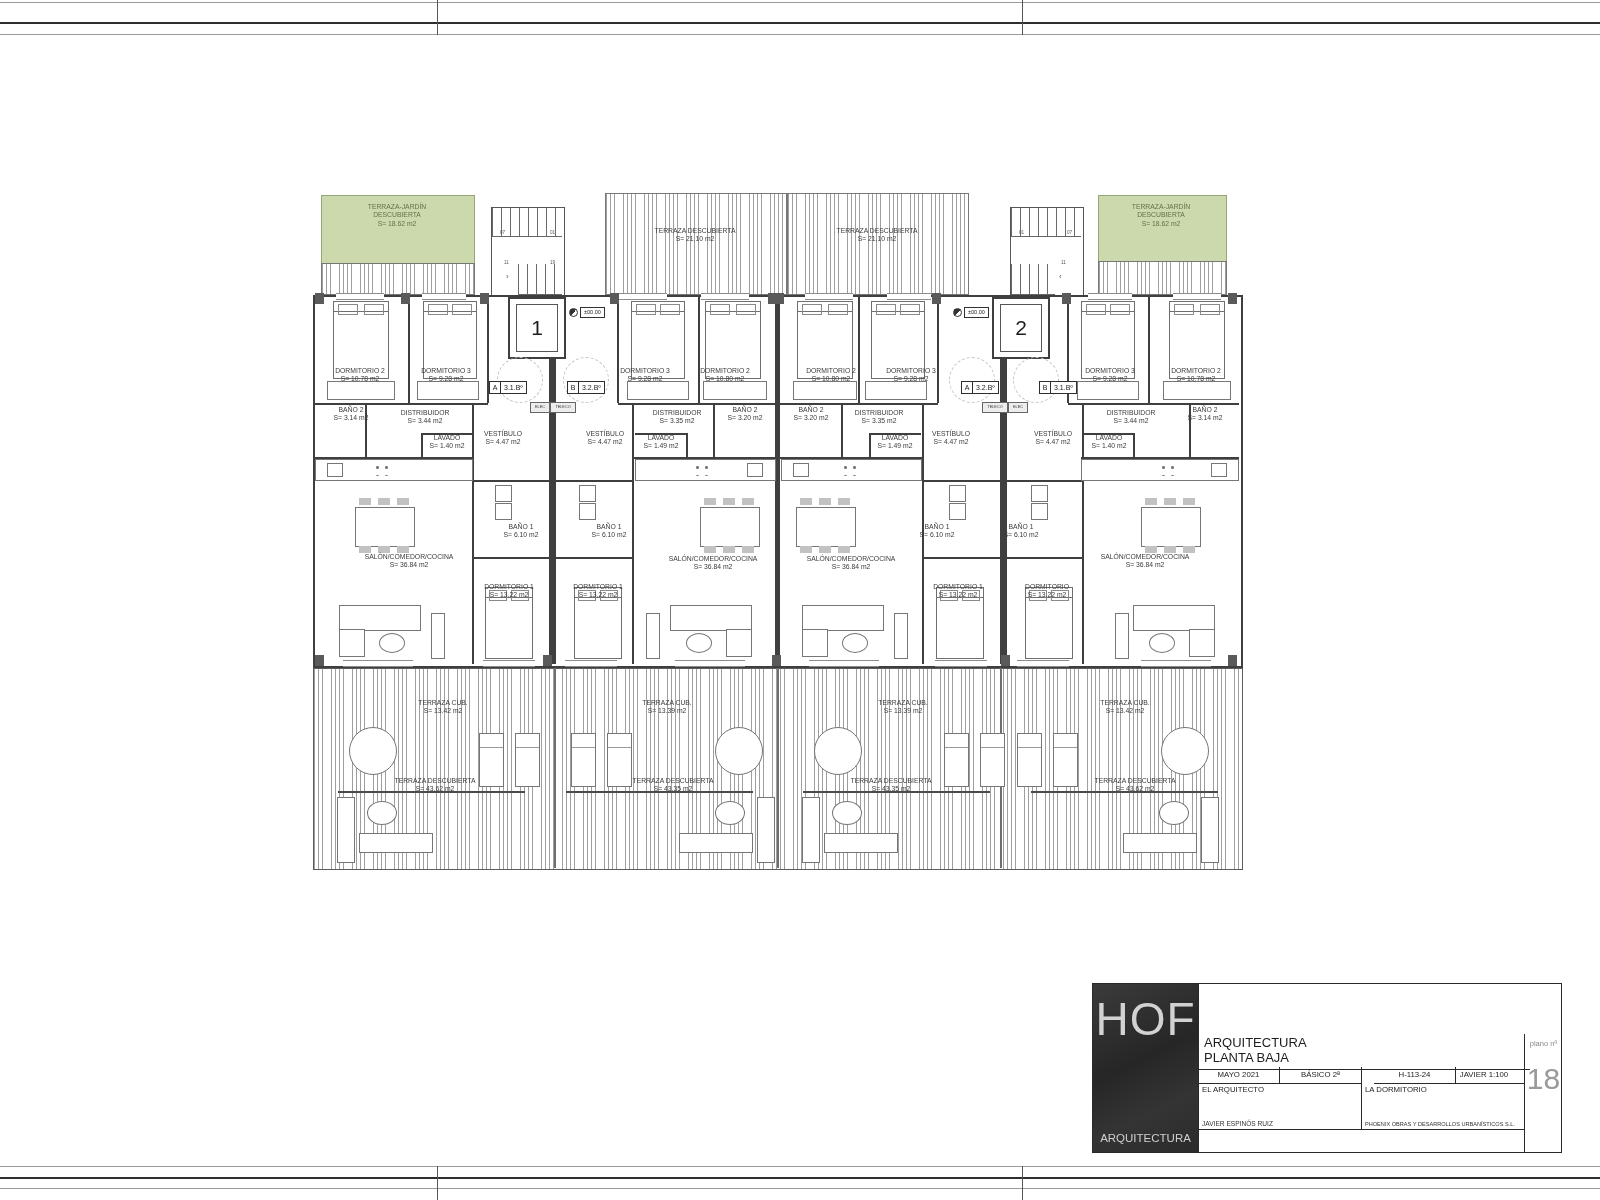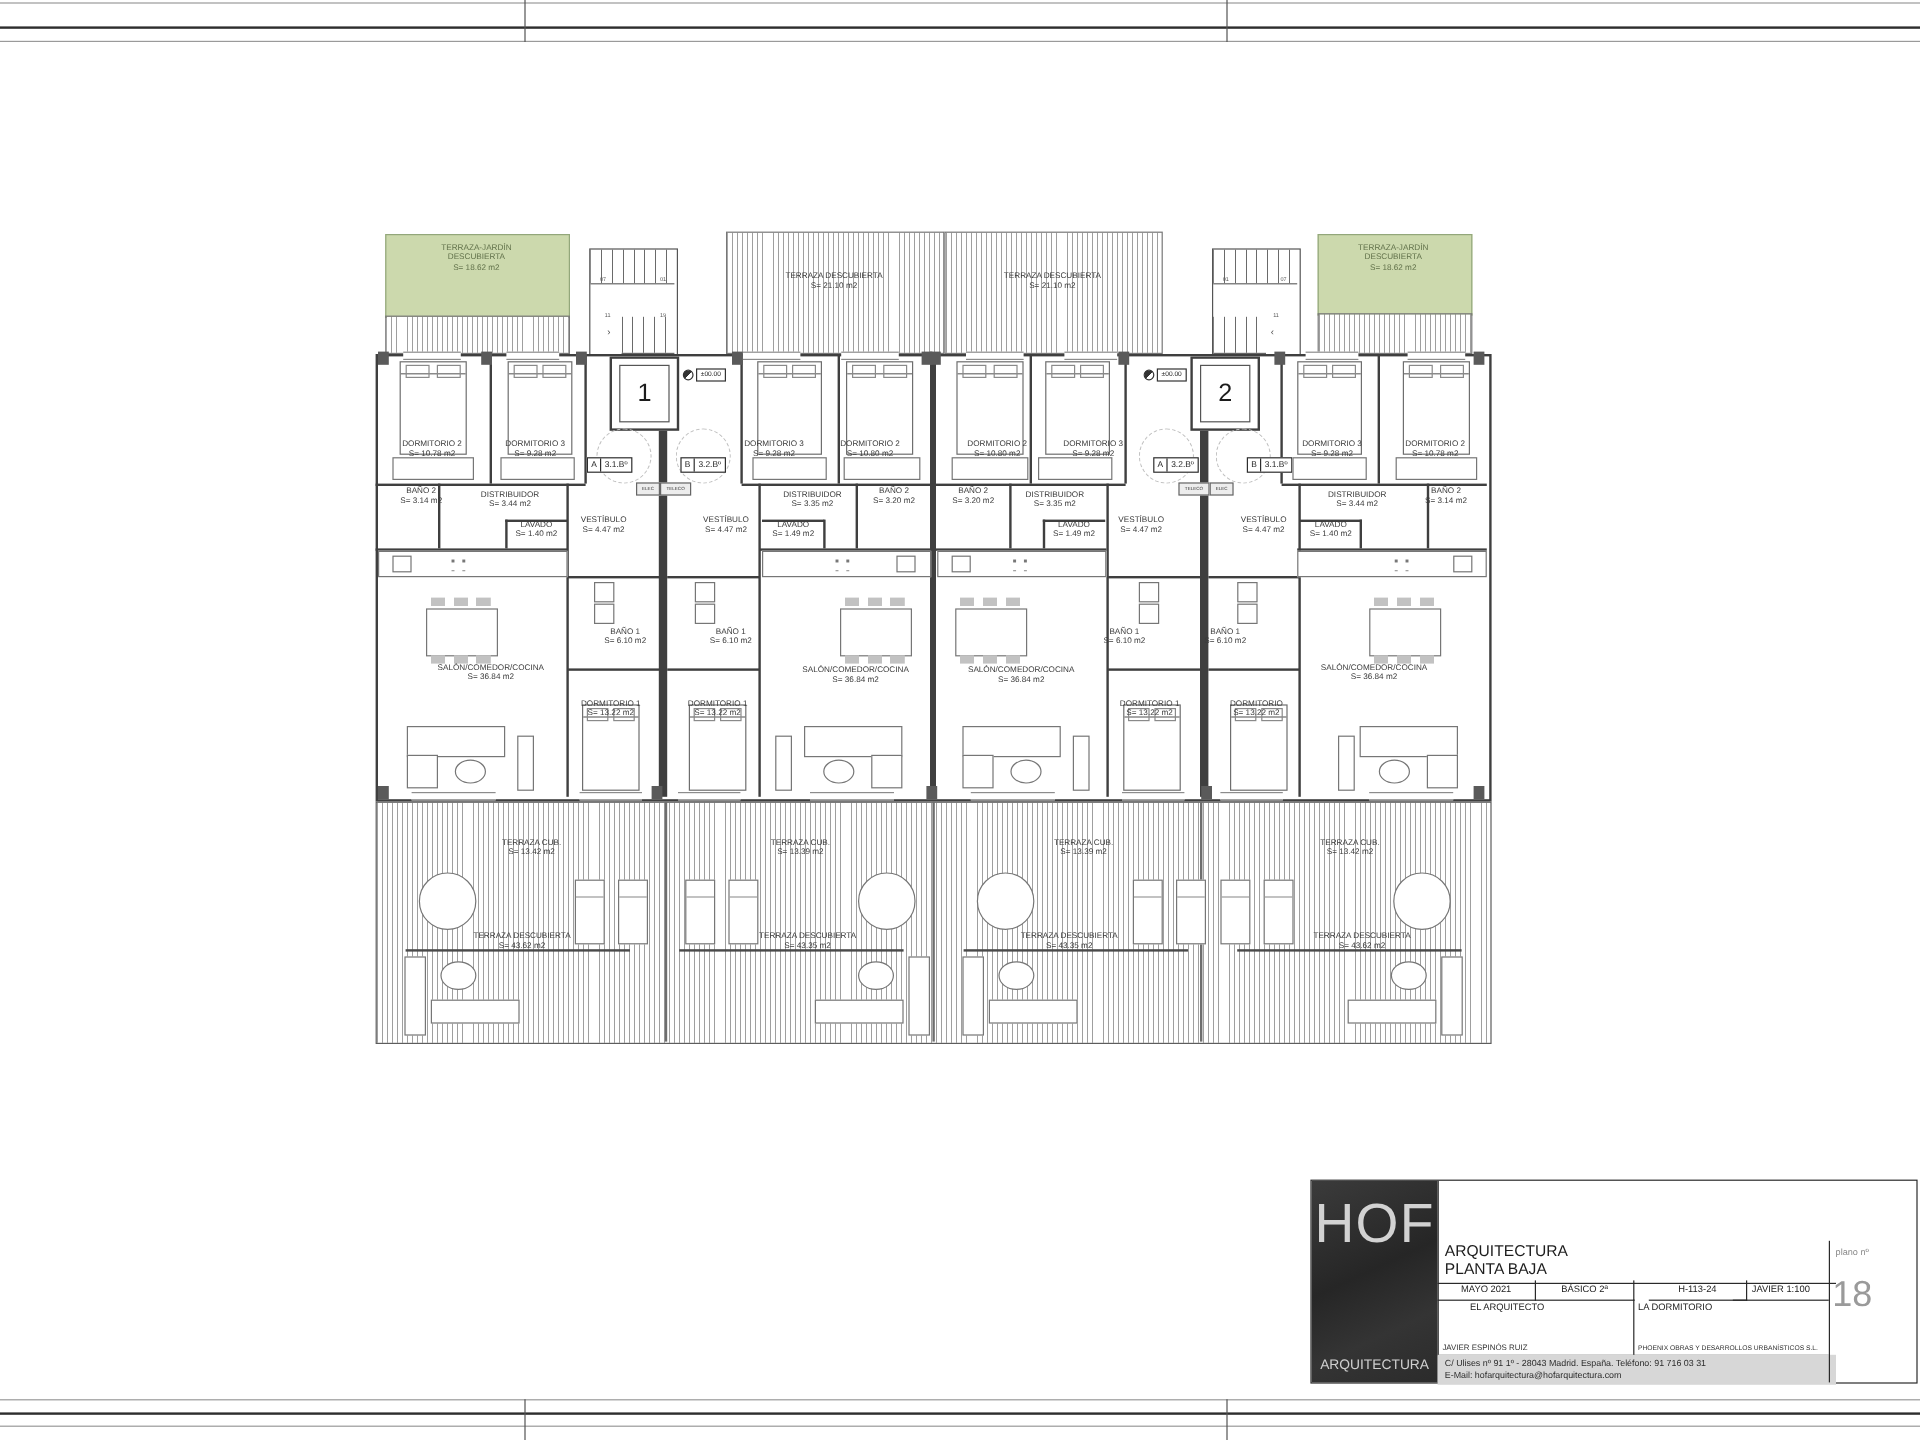--- a/index.html
+++ b/index.html
@@ -33,21 +33,21 @@
   .tag .tc{padding:0 3px;}
   .ut{position:absolute;border:1px solid #666;background:#ededed;font-size:3.8px;line-height:9px;height:9px;text-align:center;color:#333;}
   .lvl{position:absolute;display:flex;align-items:center;gap:2px;}
   .lvlc{width:7px;height:7px;border-radius:50%;border:1px solid #333;background:linear-gradient(135deg,#333 50%,#fff 50%);}
   .lvlb{border:1px solid #333;background:#fff;padding:0 3px;font-size:5.5px;line-height:9px;color:#222;}
   .win{position:absolute;height:5px;background:#fff;border-top:1px solid #8c8c8c;border-bottom:1px solid #8c8c8c;}
   .col{position:absolute;width:9px;height:11px;background:#5a5a5a;}
   .dots{position:absolute;background-image:radial-gradient(circle,#777 1.3px,transparent 1.6px);background-size:9px 9px;}
   .arrow{position:absolute;font-size:8px;color:#555;}
   
-  .tb{position:absolute;left:1092px;top:983px;width:468px;height:168px;border:1.5px solid #2a2a2a;background:#fff;font-family:"Liberation Sans",sans-serif;padding-left:36px;}
+  .tb{position:absolute;left:1092px;top:983px;width:468px;height:168px;border:1.5px solid #2a2a2a;background:#fff;font-family:"Liberation Sans",sans-serif;}
   .tb .logo{position:absolute;left:0;top:0;width:105px;height:168px;background:linear-gradient(155deg,#3b3b3b,#262626 45%,#343434 72%,#2b2b2b);border-right:1.5px solid #2a2a2a;}
   .tb .logo .big{position:absolute;left:0;right:0;top:8px;text-align:center;font-size:46px;color:#d2d2d2;letter-spacing:1px;}
   .tb .logo .sub{position:absolute;left:0;right:0;bottom:8px;text-align:center;font-size:11.5px;color:#cfcfcf;}
   .tb .proj{position:absolute;left:105px;top:0;width:326px;height:50px;border-bottom:1px solid #2a2a2a;padding:3px 0 0 6px;font-size:10.2px;font-weight:bold;color:#1d1d1d;line-height:1.15;}
   .tb .disc{position:absolute;left:105px;top:50px;width:326px;height:33px;border-bottom:1px solid #2a2a2a;padding:2px 0 0 6px;font-size:13px;color:#1d1d1d;line-height:1.15;}
   .tb .cell{position:absolute;top:83px;height:16px;border-right:1px solid #2a2a2a;border-bottom:1px solid #2a2a2a;font-size:7.8px;line-height:16px;text-align:center;color:#222;}
   .tb .pcell{position:absolute;top:99px;height:46px;border-bottom:1px solid #2a2a2a;font-size:7.8px;color:#222;}
   .tb .pcell .nm{position:absolute;left:4px;bottom:2px;font-size:6.6px;color:#333;}
   .tb .addr{position:absolute;left:105px;top:145px;width:326px;height:23px;background:#d7d7d7;font-size:7.4px;color:#2c2c2c;padding:2px 0 0 6px;line-height:1.3;}
   .tb .plano{position:absolute;left:431px;top:50px;width:37px;height:118px;border-left:1px solid #2a2a2a;}
@@ -624,30 +624,26 @@
     </div>
     <div class="disc">
       <div>ARQUITECTURA</div>
       <div>PLANTA BAJA</div>
     </div>
     <div class="cell" style="left:105px;width:81px;">MAYO 2021</div>
     <div class="cell" style="left:187px;width:81px;">BÁSICO 2ª</div>
     <div class="cell" style="left:281px;width:81px;">H-113-24</div>
     <div class="cell" style="left:351px;width:80px;border-right:none;">JAVIER 1:100</div>
     <div class="pcell" style="left:105px;width:163px;border-right:1px solid #2a2a2a;">
-      <div style="padding:2px 0 0 4px;margin-left:23px;">EL ARQUITECTO</div>
+      <div style="padding:2px 0 0 4px;">EL ARQUITECTO</div>
       <div class="nm">JAVIER ESPINÓS RUIZ</div>
     </div>
     <div class="pcell" style="left:268px;width:163px;">
       <div style="padding:2px 0 0 4px;">LA DORMITORIO</div>
       <div class="nm" style="font-size:5.6px;">PHOENIX OBRAS Y DESARROLLOS URBANÍSTICOS S.L.</div>
     </div>
-    <div class="addr">
-      <div>C/ Ulises nº 91  1º - 28043  Madrid. España. Teléfono:  91 716 03 31</div>
-      <div>E-Mail: hofarquitectura@hofarquitectura.com</div>
-    </div>
     <div class="plano">
       <div class="pl">plano nº</div>
       <div class="pn">18</div>
     </div>
   </div>
 
 </div>
 
 </body></html>

